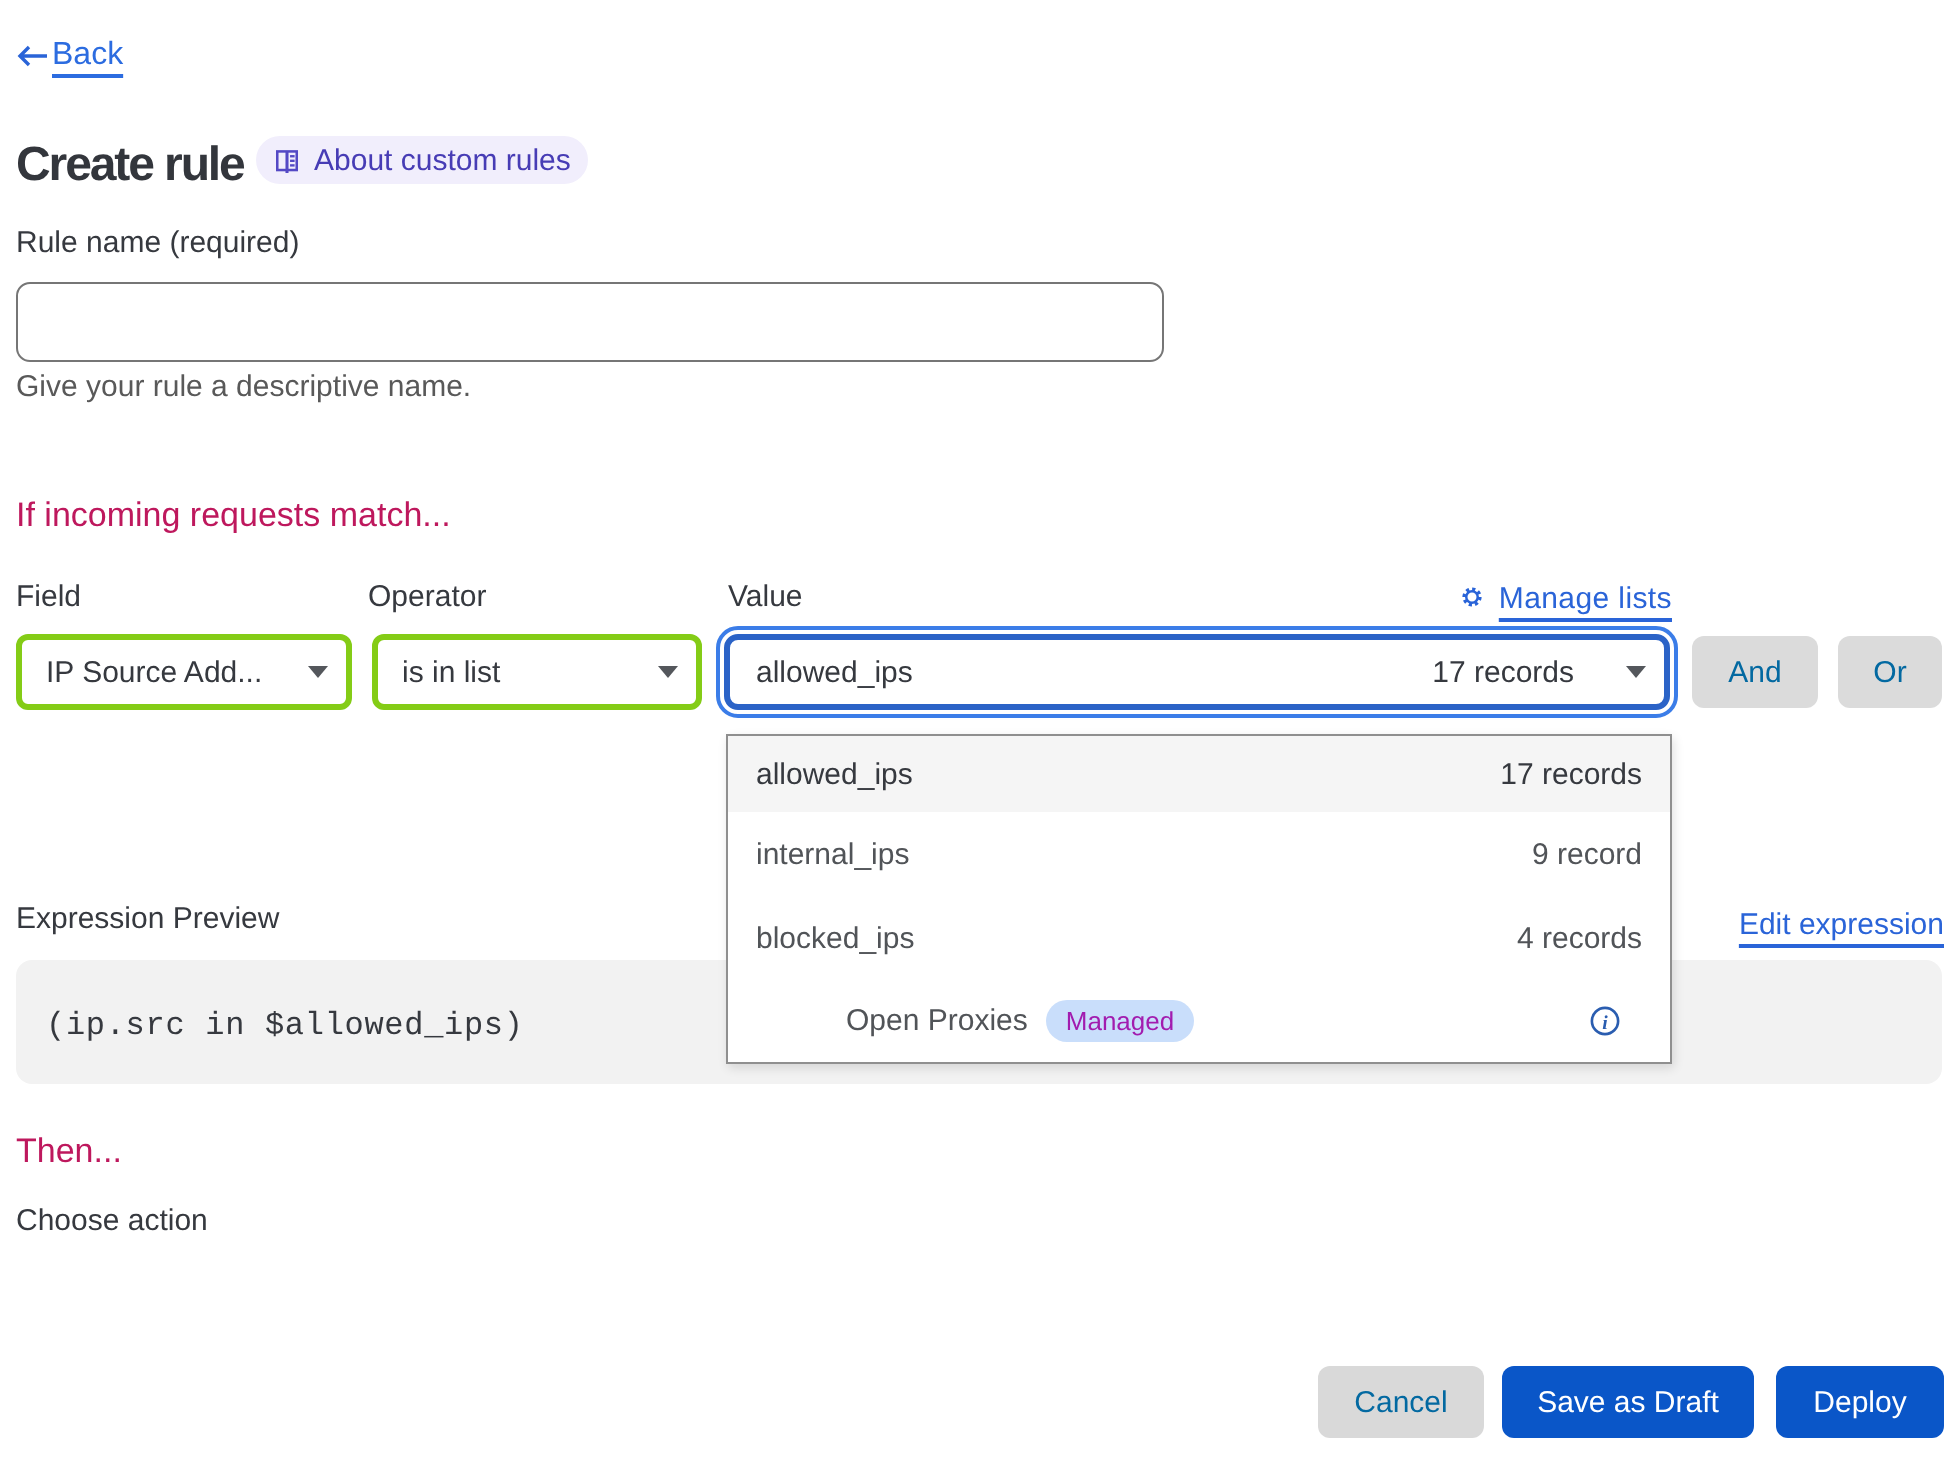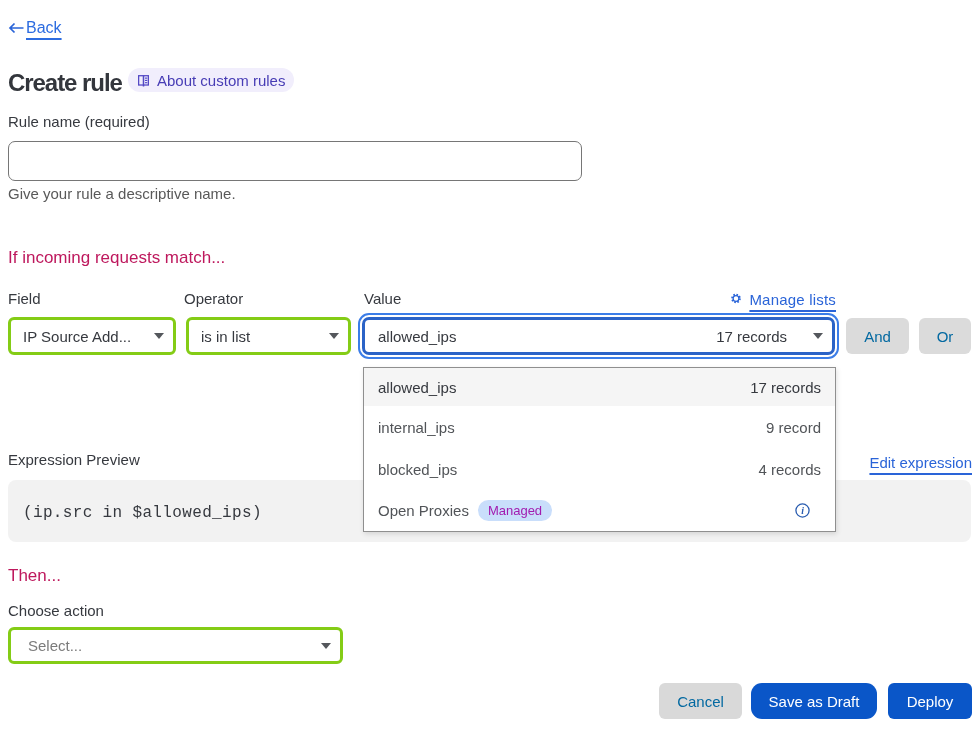--- a/index.html
+++ b/index.html
@@ -35,21 +35,21 @@
   #valuesel .caret { margin-left:0; }
 
   .btn { display:flex; align-items:center; justify-content:center; font-size:15px;
          border-radius:6px; color:#0369a1; background:#dbdbdb; }
   .btn.primary { background:#0a56c8; color:#fff; }
 
   #dropdown { left:363px; top:367px; width:473px; background:#fff;
               border:1px solid #8f8f8f; box-shadow:1px 2px 5px rgba(0,0,0,0.12); z-index:6; }
   .drow { height:42px; display:flex; align-items:center; padding:0 14px; font-size:15px; color:#515458; }
   .drow.hl { height:38px; }
-  .drow:last-child { height:41px; }
+  .drow:last-child { height:41px;margin-left:45px; }
   .drow .right { margin-left:auto; }
   .drow.hl { background:#f5f5f5; color:#36393f; }
   .pill { background:#c9defb; color:#a21caf; font-size:13px; height:21px; border-radius:10.5px;
           display:inline-flex; align-items:center; padding:0 10px; margin-left:9px; }
 
   #codeblock { left:8px; top:480px; width:963px; height:62px; background:#f2f2f2; border-radius:8px; }
   #codetext { left:23px; top:504px; font-family:"Liberation Mono", monospace; font-size:16px; letter-spacing:0.35px; color:#36393f; }
 
   .link { color:#2a64d8; font-size:15px; text-decoration:underline; text-underline-offset:5px; text-decoration-thickness:1.5px; }
 
@@ -129,19 +129,18 @@
         <svg width="15" height="15" viewBox="0 0 16 16">
           <circle cx="8" cy="8" r="7" fill="none" stroke="#2a5db0" stroke-width="1.4"></circle>
           <text x="8" y="12" text-anchor="middle" font-family="Liberation Serif, serif" font-weight="bold" font-style="italic" font-size="10.5" fill="#2a5db0">i</text>
         </svg>
       </span>
     </div>
   </div>
 
   <div class="abs h2" style="left:8px; top:566px;">Then...</div>
   <div class="abs lbl" style="left:8px; top:602px;">Choose action</div>
-  <div class="abs sel" id="actionsel">Select...<span class="caret"></span></div>
 
   <div class="abs btn" style="left:659px; top:683px; width:83px; height:36px; background:#d9d9d9;">Cancel</div>
-  <div class="abs btn primary" style="left:751px; top:683px; width:126px; height:36px;border-radius:11px;">Save as Draft</div>
+  <div class="abs btn primary" style="left:751px; top:683px; width:126px; height:36px;">Save as Draft</div>
   <div class="abs btn primary" style="left:888px; top:683px; width:84px; height:36px;">Deploy</div>
 
 </div>
 
 </body></html>

